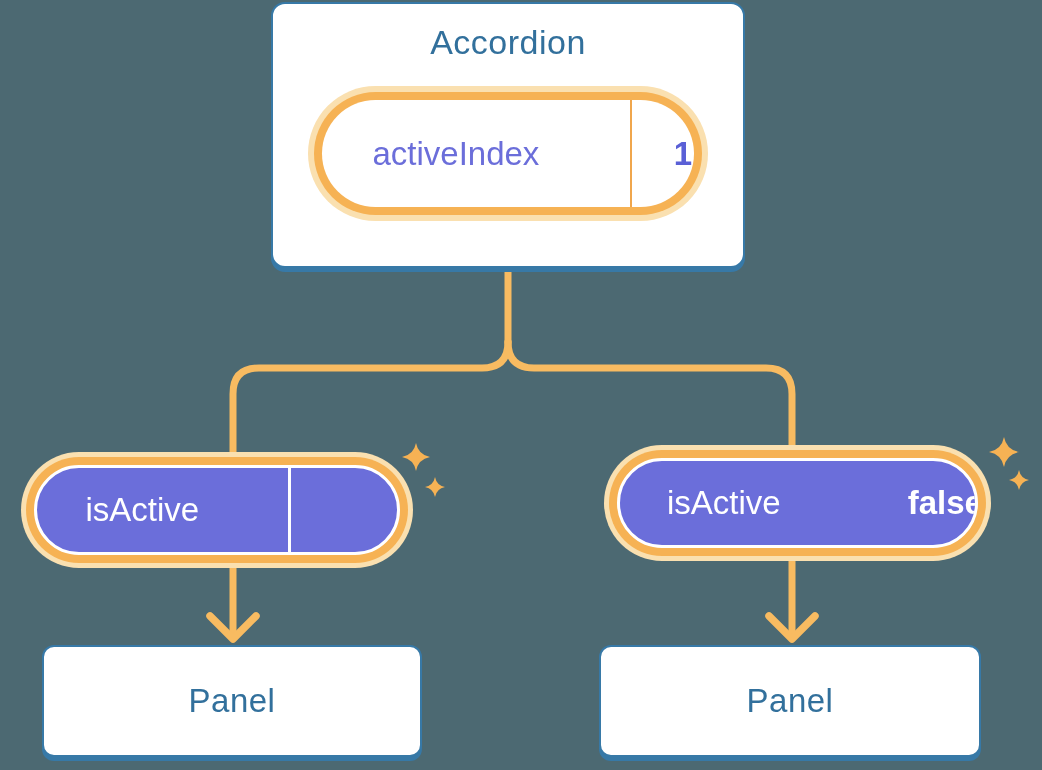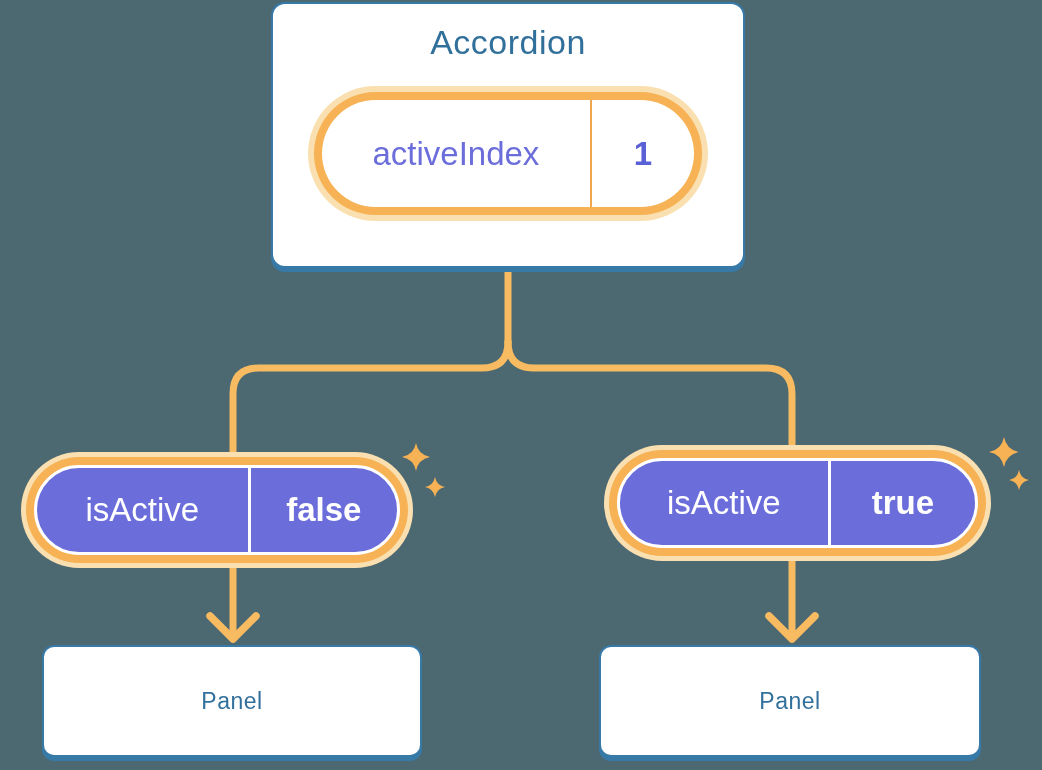--- a/index.html
+++ b/index.html
@@ -18,26 +18,26 @@
 
   
   .card{position:absolute;background:var(--white);border:2px solid var(--blue);
         box-shadow:0 4px 0 var(--blue);}
   .accordion-card{left:271px;top:2px;width:474px;height:266px;border-radius:14px;
         display:flex;flex-direction:column;align-items:center;padding-top:16px;}
   .card-title{font-size:34px;line-height:1.3;color:var(--blue-text);letter-spacing:.5px;}
   .panel-card{top:645px;height:112px;border-radius:12px;display:flex;align-items:center;justify-content:center;}
   .panel-left{left:42px;width:380px;}
   .panel-right{left:599px;width:382px;}
-  .panel-title{font-size:23px;color:var(--blue-text);letter-spacing:.5px;}
+  .panel-title{font-size:33px;color:var(--blue-text);letter-spacing:.5px;}
 
   
   .pill-halo{background:var(--halo);border-radius:999px;padding:5px;}
   .pill-ring{background:var(--orange);border-radius:999px;padding:8px;height:100%;}
-  .pill-body{border-radius:999px;height:100%;display:flex;align-items:stretch;overflow:hidden;}
+  .pill-body{border-radius:999px;height:100%;display:flex;align-items:stretch;overflow:hidden;gap:40px;}
   .cell{display:flex;align-items:center;justify-content:center;font-size:33px;}
   .divider{align-self:stretch;}
 
   
   .top-pill{width:400px;height:135px;margin-top:22px;padding:6px;}
   .top-pill .pill-body{background:var(--white);}
   .top-pill .cell.label{flex:0 0 72%;color:var(--purple);}
   .top-pill .cell.value{flex:1;color:#5A60D6;font-weight:700;}
   .top-pill .divider{width:2px;background:var(--orange-divider);}
 
@@ -86,31 +86,30 @@
         </div>
       </div>
     </div>
   </div>
 
   <div class="pill-halo prop-pill prop-pill-left">
     <div class="pill-ring">
       <div class="pill-body">
         <span class="cell label">isActive</span>
         <span class="divider"></span>
-        <span class="cell value">false</span>
       </div>
     </div>
   </div>
 
   <div class="pill-halo prop-pill prop-pill-right">
     <div class="pill-ring">
       <div class="pill-body">
         <span class="cell label">isActive</span>
         <span class="divider"></span>
-        <span class="cell value">true</span>
+        <span class="cell value">false</span>
       </div>
     </div>
   </div>
 
   <div class="card panel-card panel-left">
     <div class="panel-title">Panel</div>
   </div>
   <div class="card panel-card panel-right">
     <div class="panel-title">Panel</div>
   </div>

